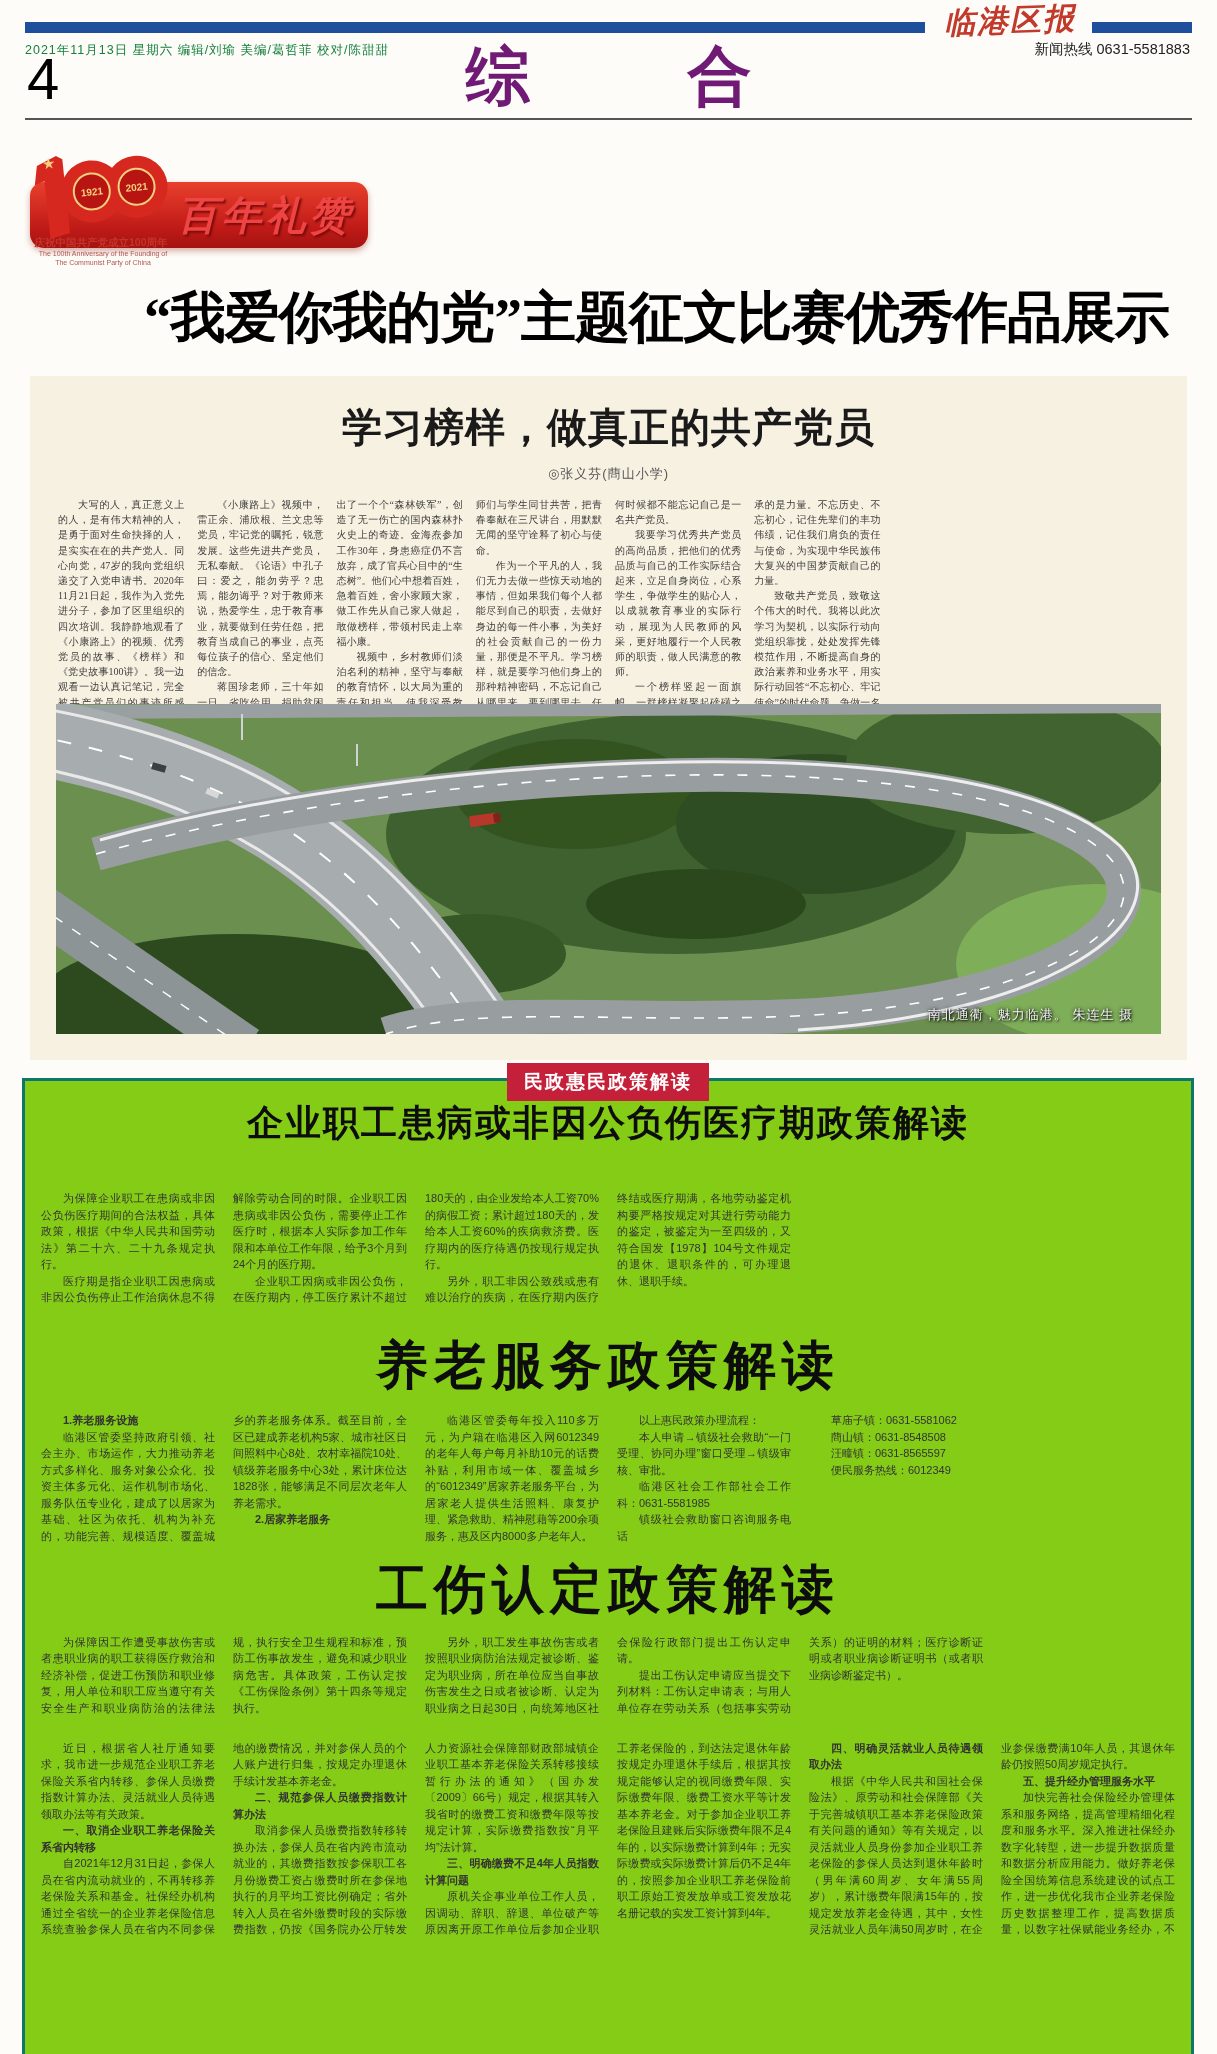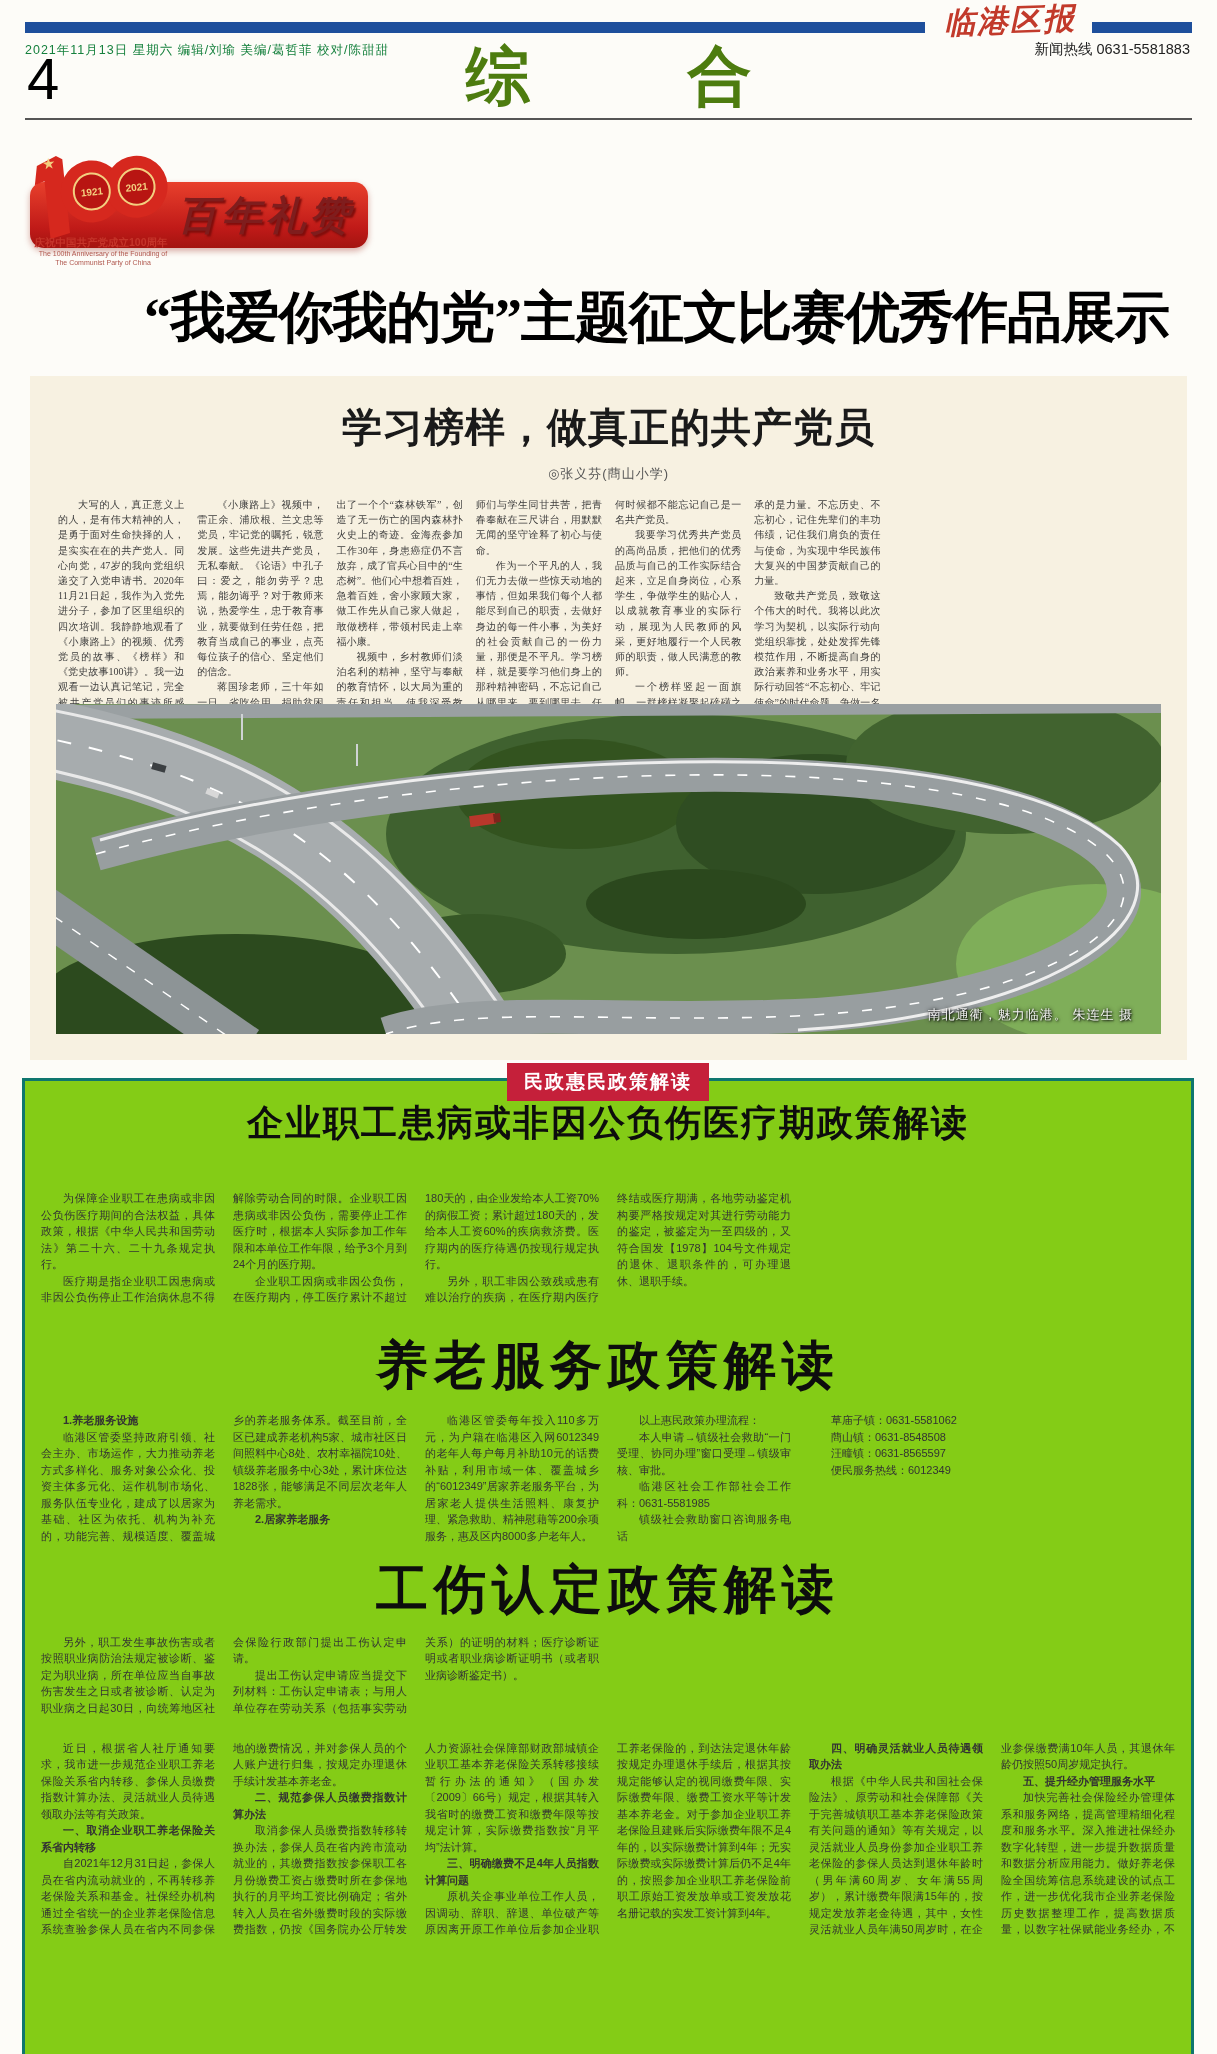--- a/index.html
+++ b/index.html
@@ -11,30 +11,30 @@
   .bar-left{left:25px;top:22px;width:900px;}
   .bar-right{left:1092px;top:22px;width:100px;}
   .masthead{position:absolute;left:928px;top:0px;width:164px;text-align:center;
             font-family:"Liberation Serif","DejaVu Serif",serif;font-weight:bold;font-style:italic;
             font-size:31px;color:#c23a2b;transform:rotate(-2deg);letter-spacing:2px;}
   .dateline{position:absolute;left:25px;top:42px;font-size:12.5px;color:#15803d;letter-spacing:1px;}
   .hotline{position:absolute;right:27px;top:40px;font-size:14.5px;color:#222;}
   .pagenum{position:absolute;left:27px;top:50px;font-size:58px;font-weight:500;color:#000;line-height:1;}
   .section-title{position:absolute;left:0;top:44px;width:100%;text-align:center;
                  font-size:64px;font-weight:900;letter-spacing:70px;padding-left:70px;box-sizing:border-box;
-                 color:#4d7c0f;line-height:1;}
+                 color:#701a75;line-height:1;}
   .header-rule{position:absolute;left:25px;top:118px;width:1167px;height:2px;background:#555;}
 
   
   .banner-rect{position:absolute;left:30px;top:182px;width:338px;height:66px;border-radius:14px;
                background:linear-gradient(180deg,#e8402c 0%,#c01a18 70%,#a31410 100%);
                box-shadow:0 3px 6px rgba(150,20,10,.35);}
   .banner-title{position:absolute;left:168px;top:188px;width:195px;text-align:center;
                 font-family:"Liberation Serif","DejaVu Serif",serif;font-weight:bold;font-style:italic;
-                font-size:40px;color:#7f1d1d;text-shadow:2px 2px 2px #7e0d0b;letter-spacing:4px;}
+                font-size:40px;color:#ef4444;text-shadow:2px 2px 2px #7e0d0b;letter-spacing:4px;}
   .logo-100{position:absolute;left:26px;top:146px;width:142px;height:94px;}
   .banner-cap-cn{position:absolute;left:28px;top:236px;width:146px;text-align:center;
                  font-size:10.5px;font-weight:bold;color:#c5342a;}
   .banner-cap-en{position:absolute;left:28px;width:150px;text-align:center;font-size:7px;color:#b0584f;}
   .cap-en1{top:250px;} .cap-en2{top:259px;}
 
   
   .main-headline{position:absolute;left:0;top:286px;width:100%;text-align:center;
                  font-family:"Liberation Serif","DejaVu Serif",serif;font-weight:bold;
                  font-size:55px;letter-spacing:-1px;color:#000;line-height:1.15;padding-left:48px;}
@@ -186,20 +186,21 @@
         <p>临港区社会工作部社会工作科：0631-5581985</p>
         <p>镇级社会救助窗口咨询服务电话</p>
         <p>草庙子镇：0631-5581062</p>
         <p>蔄山镇：0631-8548508</p>
         <p>汪疃镇：0631-8565597</p>
         <p>便民服务热线：6012349</p>
       </div>
 
     <div class="pol-h h3a">工伤认定政策解读</div>
     <div class="pol-body b3">
+        <p>为保障因工作遭受事故伤害或者患职业病的职工获得医疗救治和经济补偿，促进工伤预防和职业修复，用人单位和职工应当遵守有关安全生产和职业病防治的法律法规，执行安全卫生规程和标准，预防工伤事故发生，避免和减少职业病危害。具体政策，工伤认定按《工伤保险条例》第十四条等规定执行。</p>
         <p>另外，职工发生事故伤害或者按照职业病防治法规定被诊断、鉴定为职业病，所在单位应当自事故伤害发生之日或者被诊断、认定为职业病之日起30日，向统筹地区社会保险行政部门提出工伤认定申请。</p>
         <p>提出工伤认定申请应当提交下列材料：工伤认定申请表；与用人单位存在劳动关系（包括事实劳动关系）的证明的材料；医疗诊断证明或者职业病诊断证明书（或者职业病诊断鉴定书）。</p>
       </div>
 
     <div class="pol-body b4">
         <p>近日，根据省人社厅通知要求，我市进一步规范企业职工养老保险关系省内转移、参保人员缴费指数计算办法、灵活就业人员待遇领取办法等有关政策。</p>
         <p class="ph">一、取消企业职工养老保险关系省内转移</p>
         <p>自2021年12月31日起，参保人员在省内流动就业的，不再转移养老保险关系和基金。社保经办机构通过全省统一的企业养老保险信息系统查验参保人员在省内不同参保地的缴费情况，并对参保人员的个人账户进行归集，按规定办理退休手续计发基本养老金。</p>
         <p class="ph">二、规范参保人员缴费指数计算办法</p>
         <p>取消参保人员缴费指数转移转换办法，参保人员在省内跨市流动就业的，其缴费指数按参保职工各月份缴费工资占缴费时所在参保地执行的月平均工资比例确定；省外转入人员在省外缴费时段的实际缴费指数，仍按《国务院办公厅转发人力资源社会保障部财政部城镇企业职工基本养老保险关系转移接续暂行办法的通知》（国办发〔2009〕66号）规定，根据其转入我省时的缴费工资和缴费年限等按规定计算，实际缴费指数按“月平均”法计算。</p>

